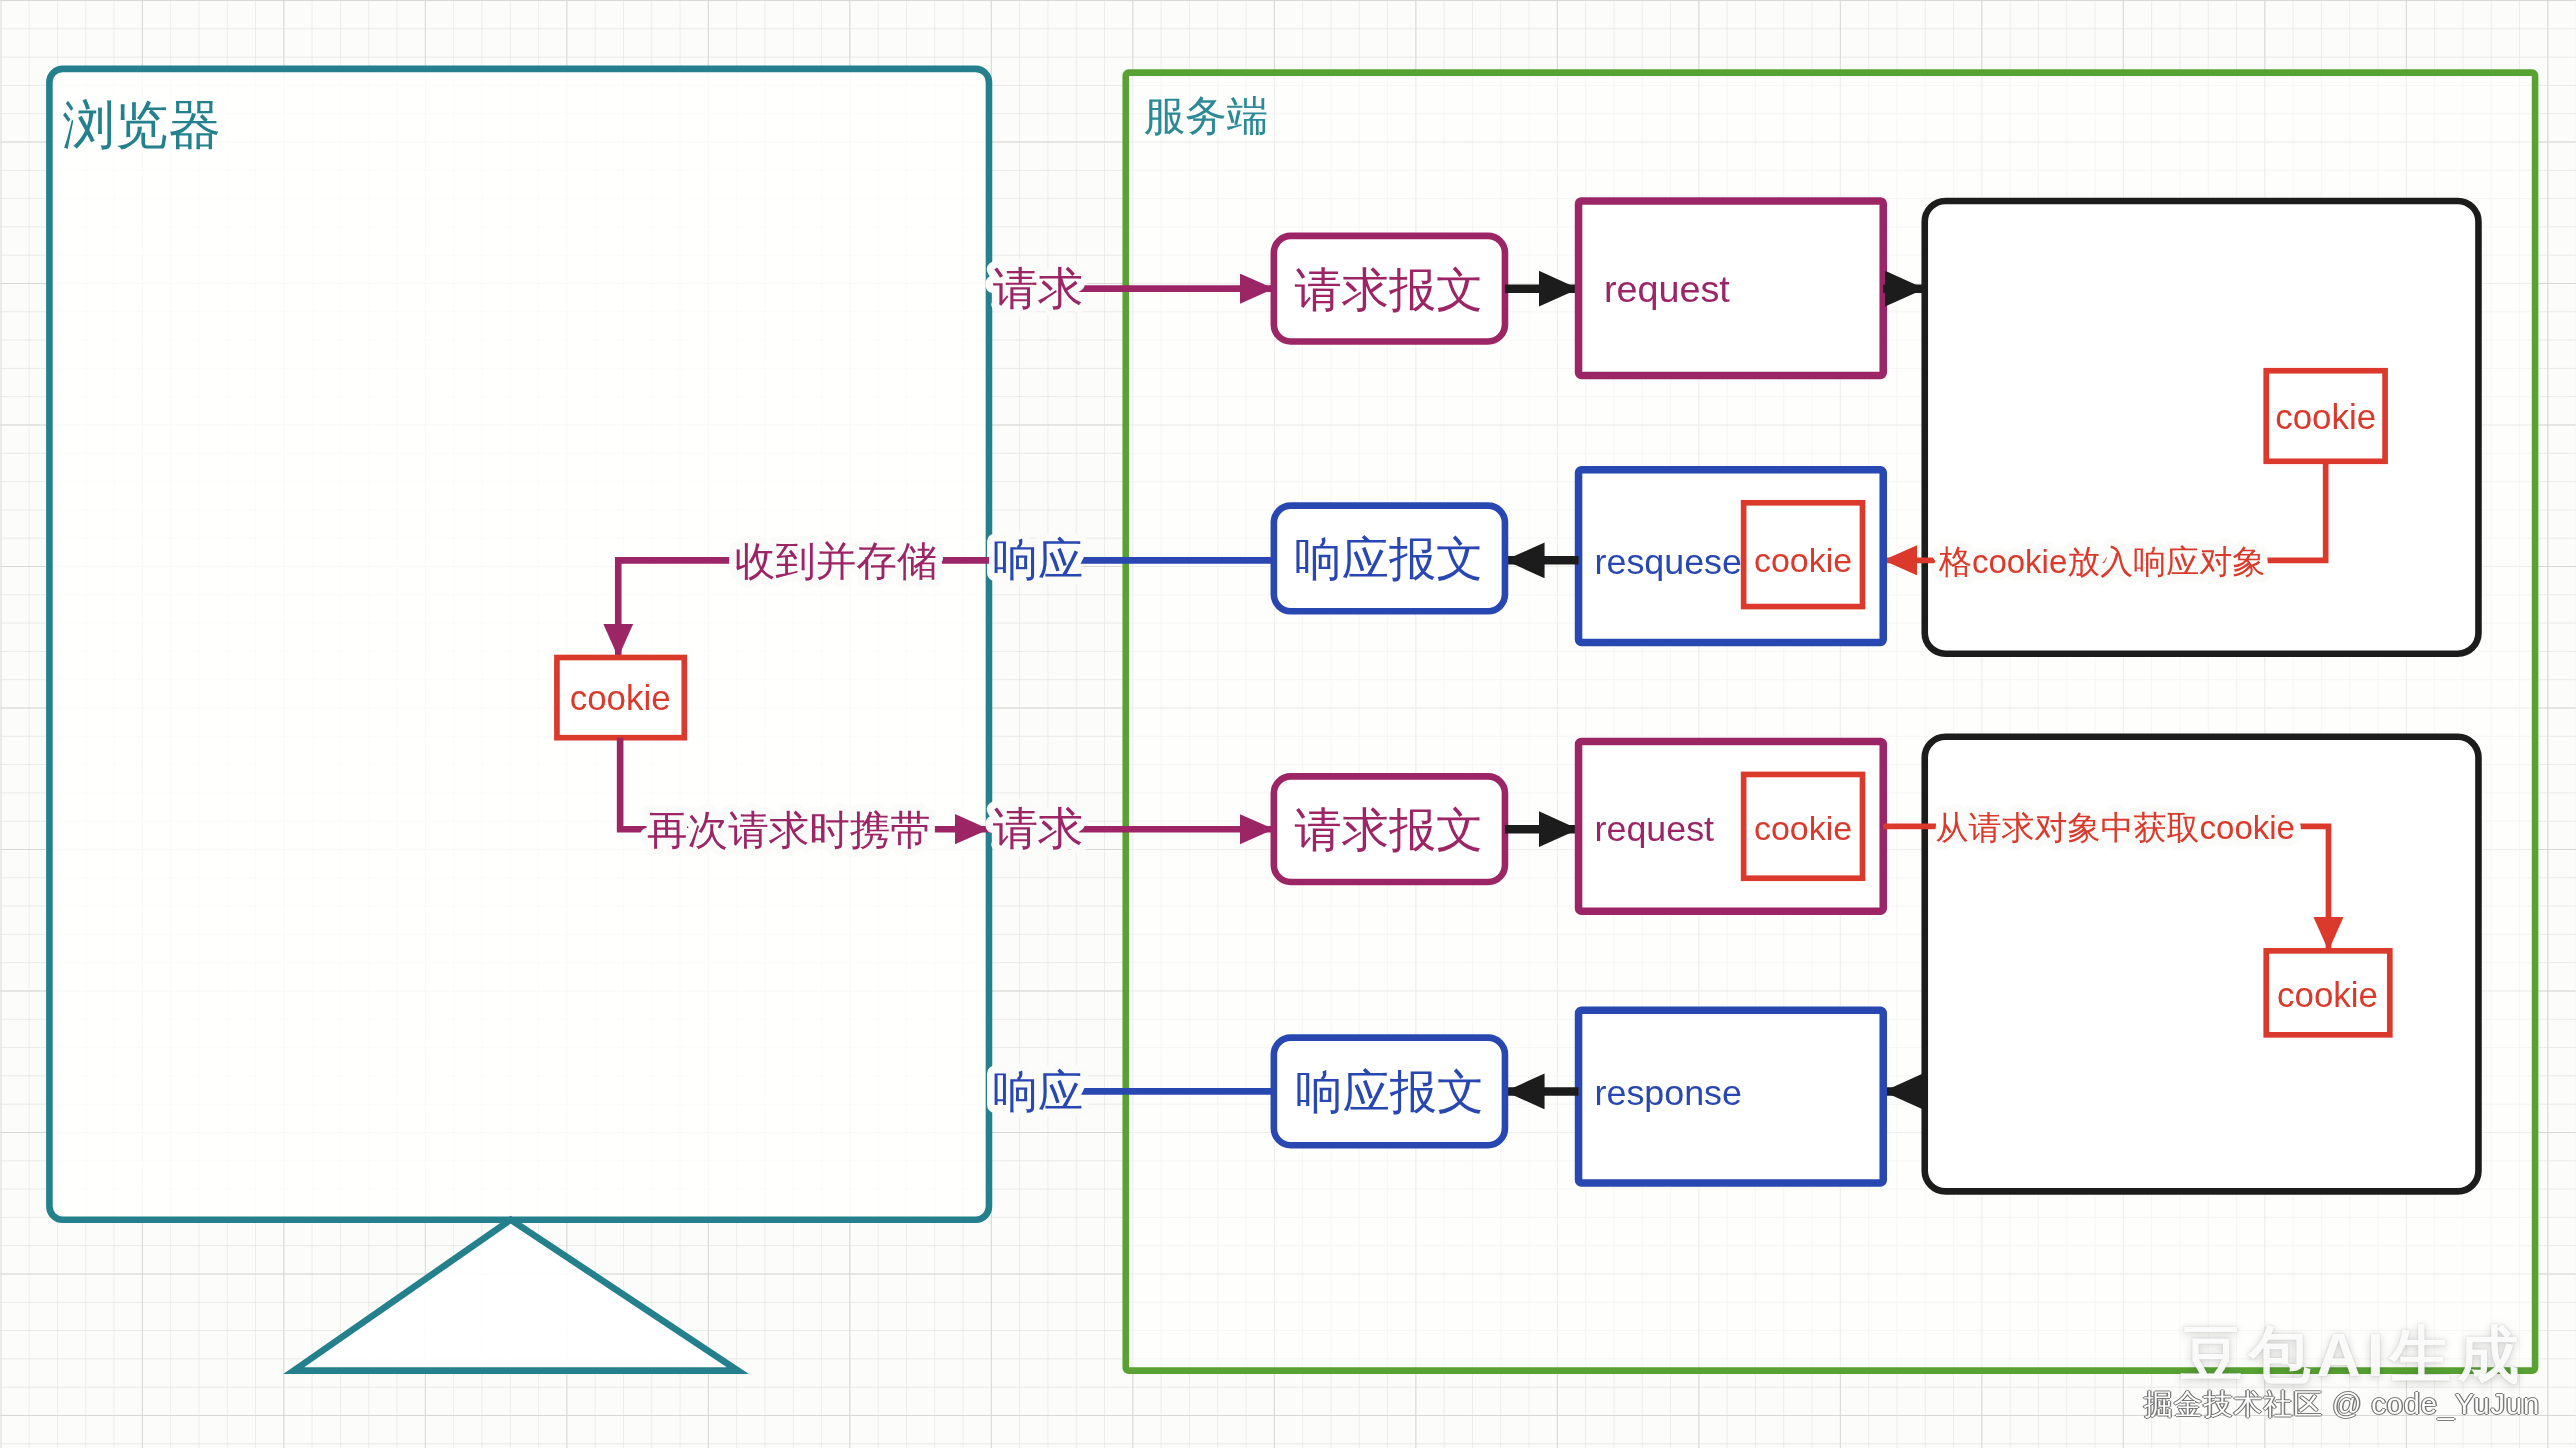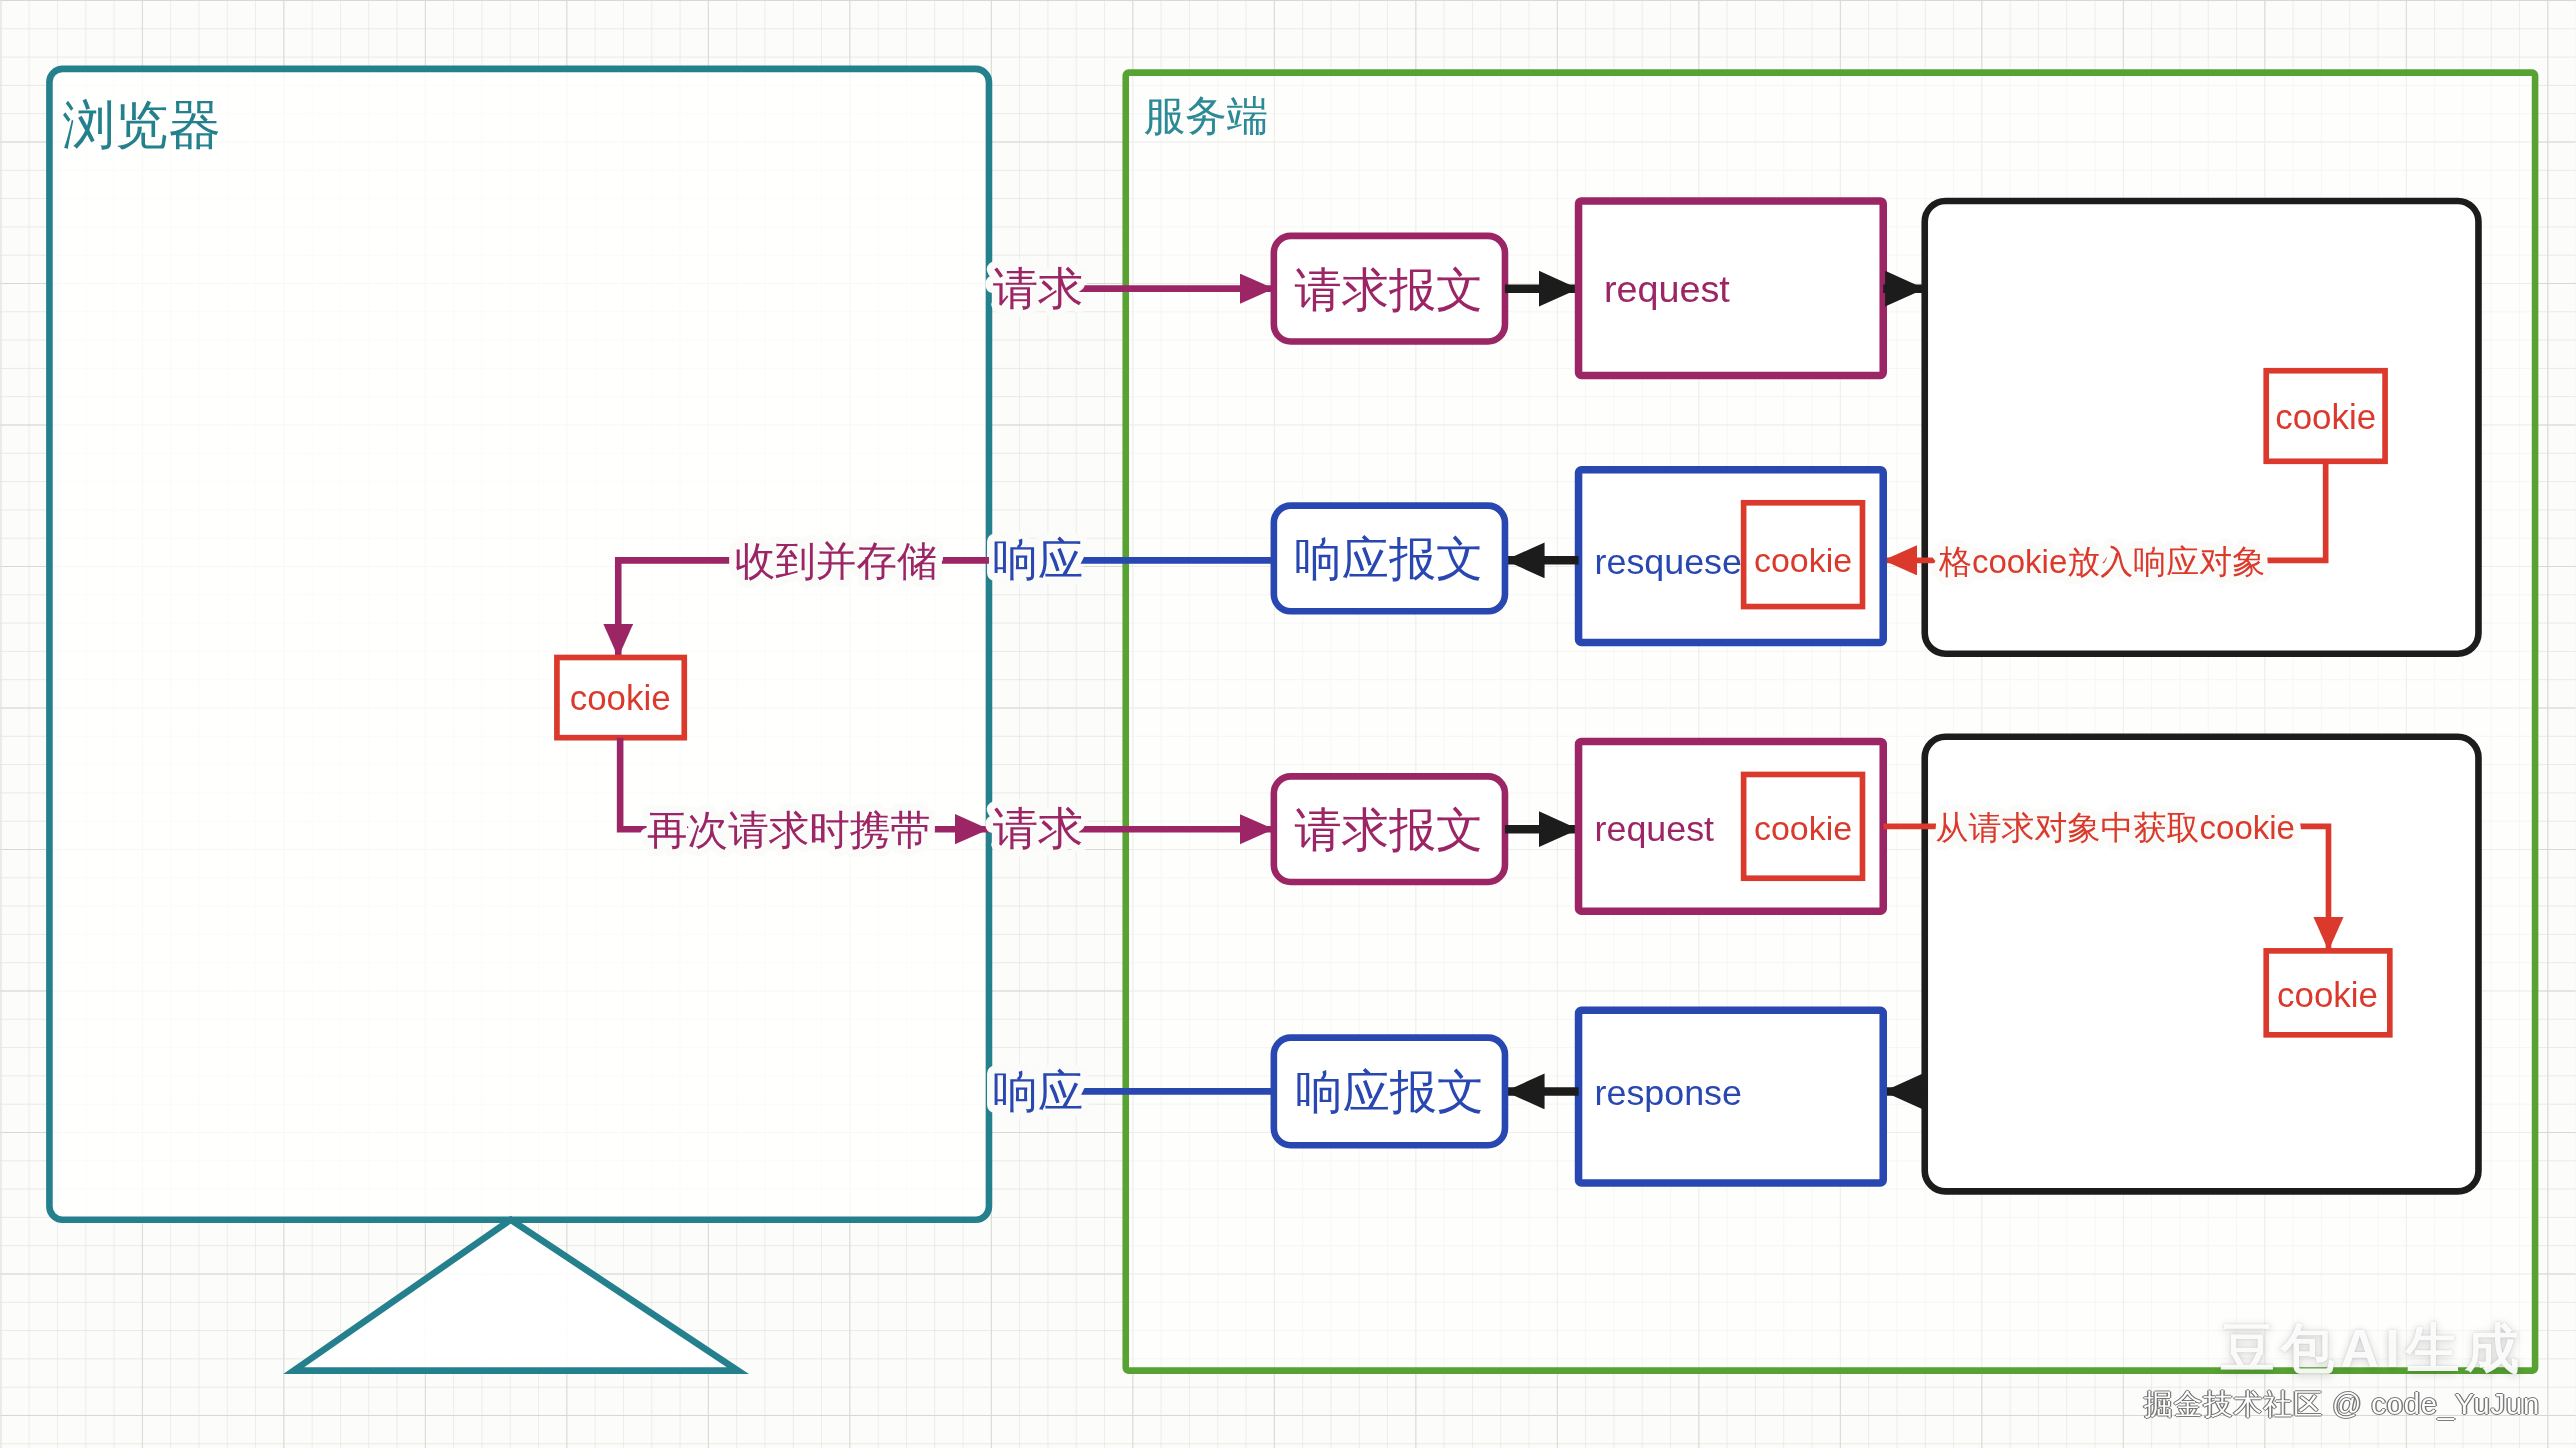--- a/index.html
+++ b/index.html
@@ -6,21 +6,21 @@
   body{
     width:2576px;height:1448px;overflow:hidden;position:relative;
     background:#fcfcfa;
     font-family:"Liberation Sans", sans-serif;
   }
   svg{position:absolute;left:0;top:0;}
   text{font-family:"Liberation Sans", sans-serif;}
   .lbl{paint-order:stroke;stroke:#fbfbf9;stroke-width:16px;stroke-linejoin:round;}
   .wm-big{
     position:absolute;top:1313px;right:51px;
-    font-size:54px;font-weight:bold;letter-spacing:5.7px;
+    font-size:62px;font-weight:bold;letter-spacing:5.7px;
     color:rgba(255,255,255,0.93);
     text-shadow:0 1.9px 9.4px rgba(0,0,0,0.18), 0 0 1.9px rgba(120,120,120,0.35);
   }
   .wm-small{
     position:absolute;top:1385px;right:36px;
     font-size:29px;color:#ffffff;letter-spacing:0.9px;
     text-shadow:-1.4px 0 rgba(100,100,100,0.85), 1.4px 0 rgba(100,100,100,0.85),
                  0 -1.4px rgba(100,100,100,0.85), 0 1.4px rgba(100,100,100,0.85);
   }
 </style>

